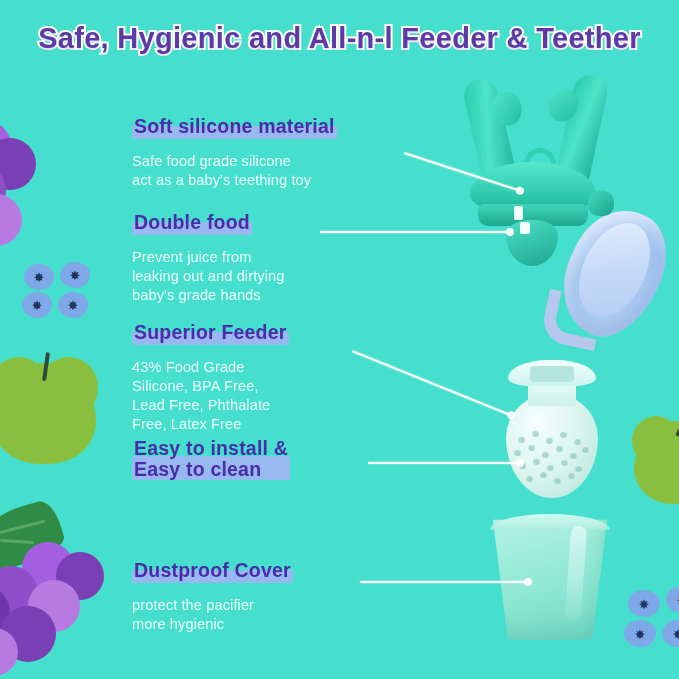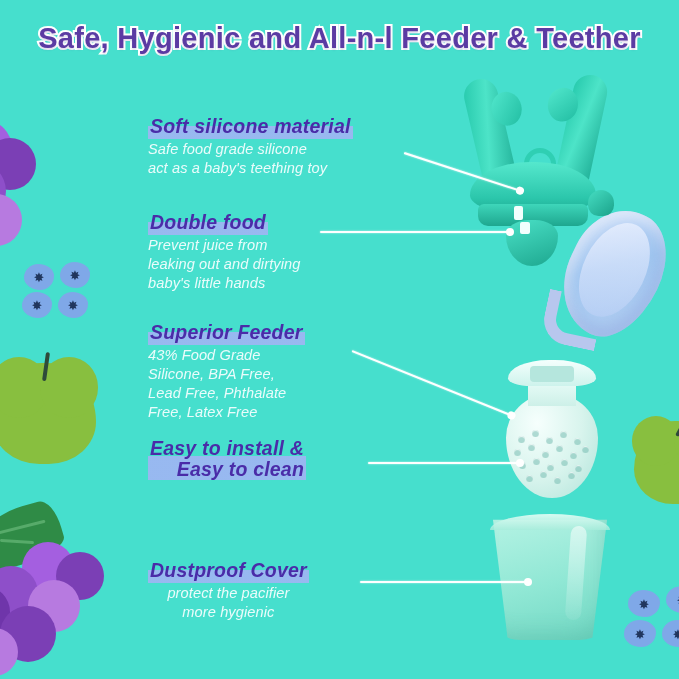--- a/index.html
+++ b/index.html
@@ -115,53 +115,53 @@
     font-weight: bold;
     letter-spacing: 0.3px;
     color: #5b3ba3;
     -webkit-text-stroke: 4px #ffffff;
     paint-order: stroke fill;
     text-shadow: 0 2px 2px rgba(90,60,150,0.18);
     white-space: nowrap;
   }
 
   
-  .feature { position: absolute; left: 148px; font-style: italic; }
+  .feature { position: absolute; left: 132px; }
   .feature .head {
     display: table;
     font-size: 19.5px;
     font-weight: bold;
     color: #4a2ca8;
     letter-spacing: 0.2px;
     line-height: 1.12;
     background: linear-gradient(
         to bottom,
         rgba(0,0,0,0) 0%,
         rgba(0,0,0,0) 42%,
         rgba(166,178,246,0.85) 42%,
         rgba(166,178,246,0.85) 100%);
     padding: 0 2px 1px 2px;
     white-space: pre-line;
   }
   .feature .body {
-    margin-top: 1px;
+    margin-top: 13px;
     font-size: 14.6px;
     color: #eafcfb;
     line-height: 1.3;
     letter-spacing: 0.1px;
     white-space: pre-line;
   }
 
   #feat-0 { top: 116px; }
   #feat-1 { top: 212px; }
   #feat-2 { top: 322px; }
   #feat-3 { top: 438px; }
-  #feat-4 { top: 560px; text-align: center; }
-
-  #feat-3 .head { line-height: 1.06; text-align: right; }
+  #feat-4 { top: 560px; }
+
+  #feat-3 .head { line-height: 1.06; }
 
   
   .leader {
     position: absolute;
     height: 2px;
     background: #ffffff;
     transform-origin: left center;
     border-radius: 2px;
     box-shadow: 0 0 2px rgba(255,255,255,0.7);
   }
@@ -484,21 +484,21 @@
   <div class="feature" id="feat-0">
     <div class="head">Soft silicone material</div>
     <div class="body">Safe food grade silicone
 act as a baby's teething toy</div>
   </div>
 
   <div class="feature" id="feat-1">
     <div class="head">Double food</div>
     <div class="body">Prevent juice from
 leaking out and dirtying
-baby's little hands</div>
+baby's grade hands</div>
   </div>
 
   <div class="feature" id="feat-2">
     <div class="head">Superior Feeder</div>
     <div class="body">43% Food Grade
 Silicone, BPA Free,
 Lead Free, Phthalate
 Free, Latex Free</div>
   </div>
 

